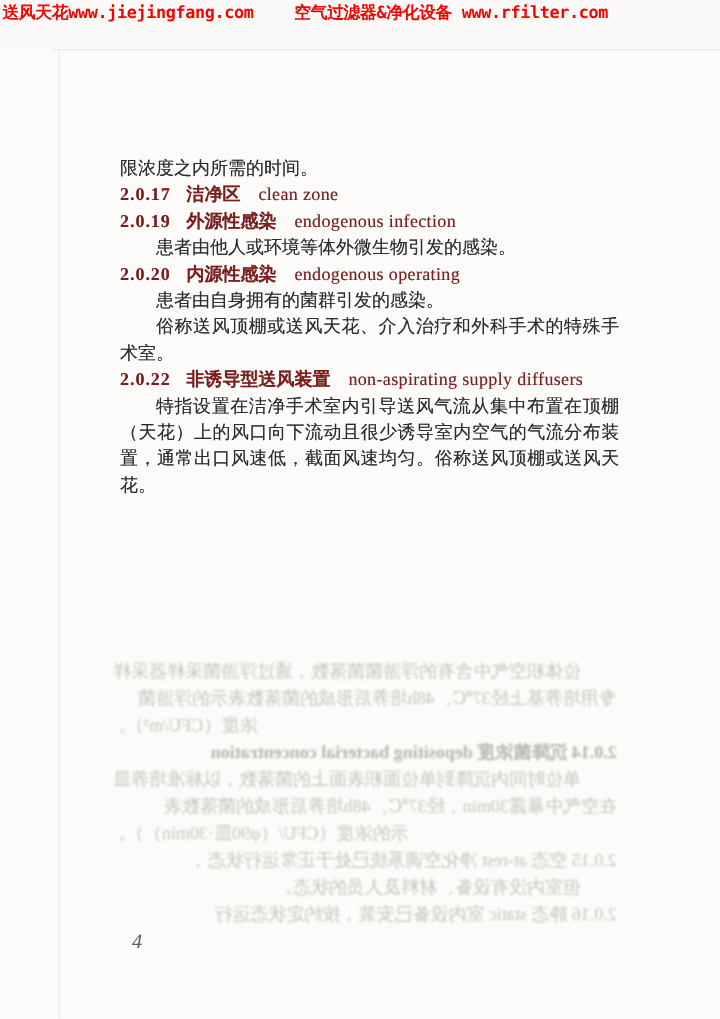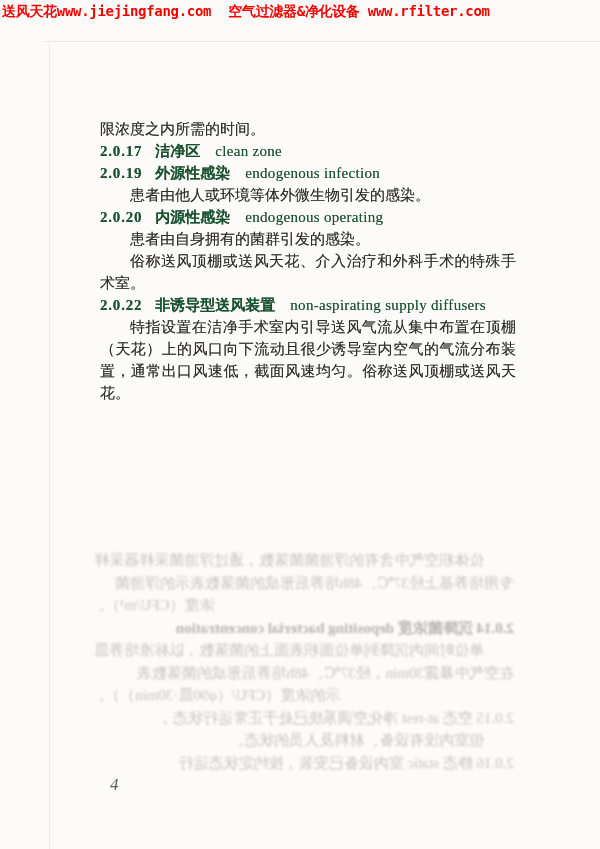--- a/index.html
+++ b/index.html
@@ -14,32 +14,32 @@
   .edge-v{position:absolute;left:49px;top:41px;width:1px;height:808px;background:#edebe7;}
   .left-margin{position:absolute;left:0;top:41px;width:49px;height:808px;background:#fcfbf9;}
 
   
   .watermark{
     position:absolute;left:2px;top:3px;white-space:nowrap;
     font-family:"DejaVu Sans Mono","Liberation Mono",monospace;
     font-size:14px;line-height:17px;font-weight:700;
     letter-spacing:-0.3px;
   }
-  .watermark .wm-left{margin-right:17px;}
+  .watermark .wm-left{margin-right:34px;}
 
   
   .content{
-    position:absolute;left:100px;top:118px;width:416px;
+    position:absolute;left:100px;top:130px;width:416px;
     font-size:15px;line-height:22px;color:#2c2c2c;
     text-align:justify;
     text-shadow:0 0 0.5px rgba(45,45,45,0.55);
   }
   .content p{margin:0;text-indent:2em;}
   .content p.cont{text-indent:0;}
-  .entry-h{white-space:nowrap;color:#14532d;}
+  .entry-h{white-space:nowrap;color:#7f1d1d;}
   .entry-h .num{
     font-weight:700;letter-spacing:0.8px;margin-right:13px;
     font-family:"Liberation Serif","DejaVu Serif",serif;
   }
   .entry-h .term{
     font-weight:700;margin-right:15px;font-size:15px;
     font-family:"Liberation Sans","DejaVu Sans",sans-serif;
   }
   .entry-h .en{
     font-weight:400;font-size:15px;letter-spacing:0.3px;

